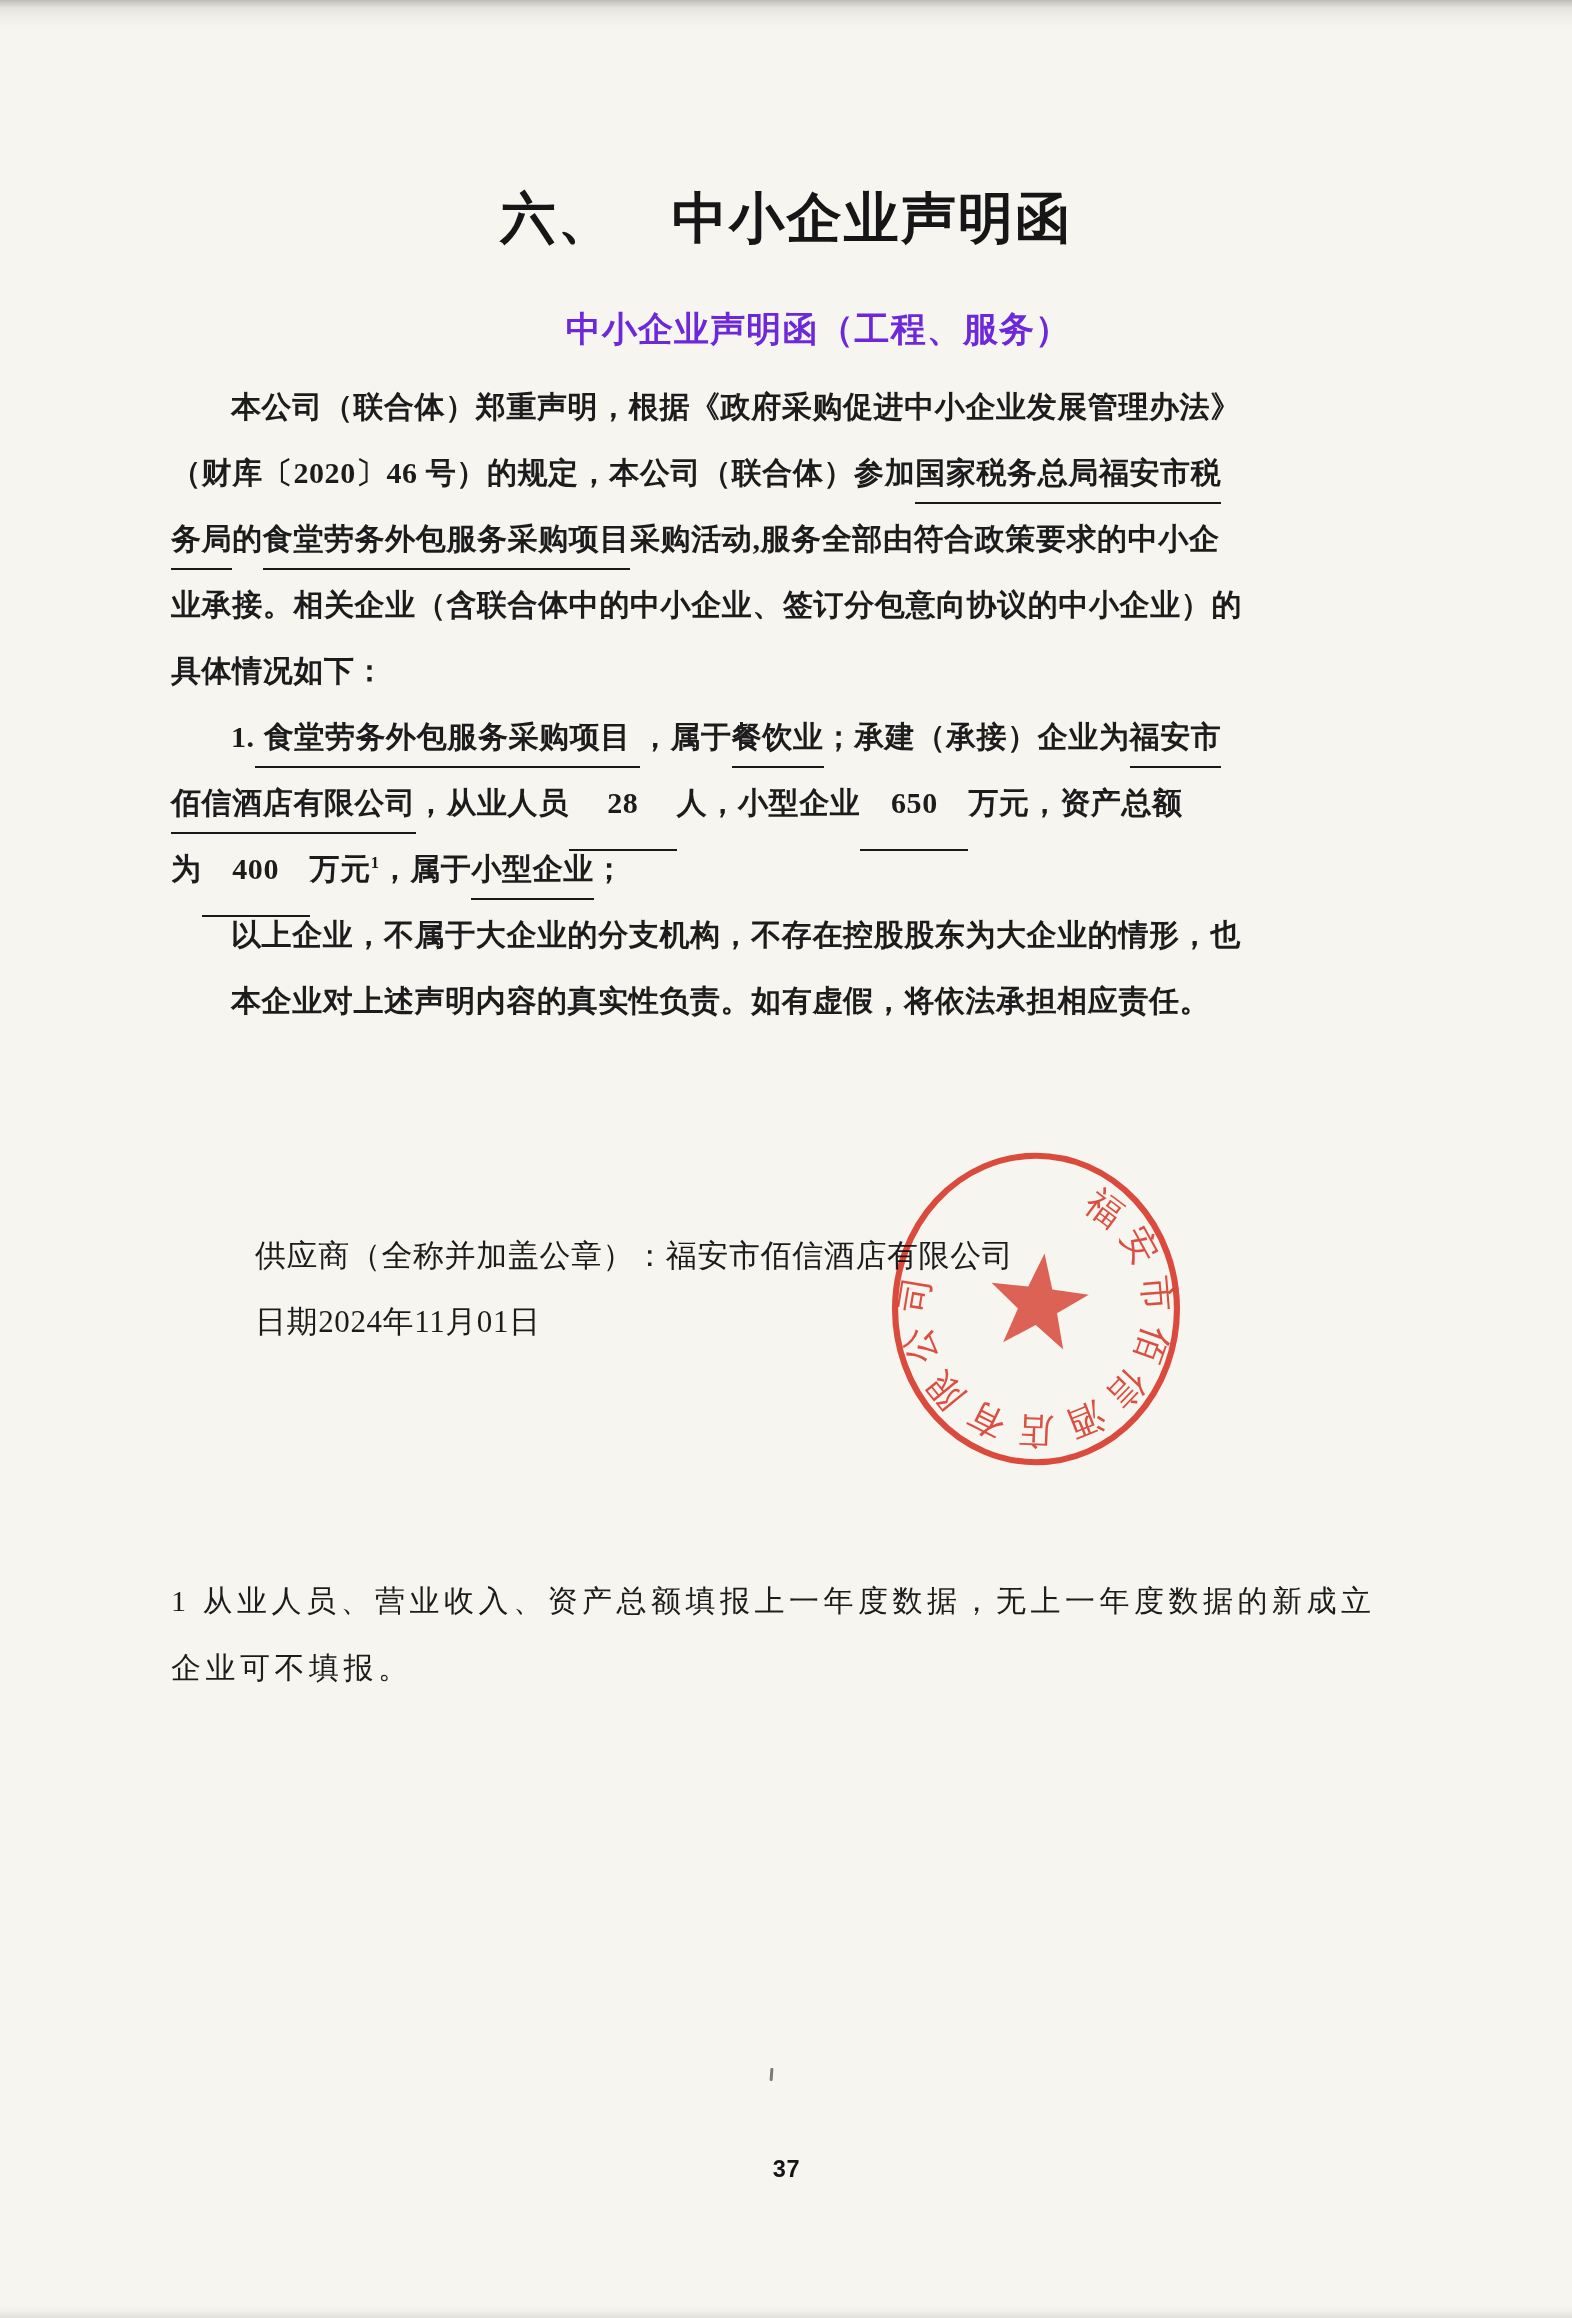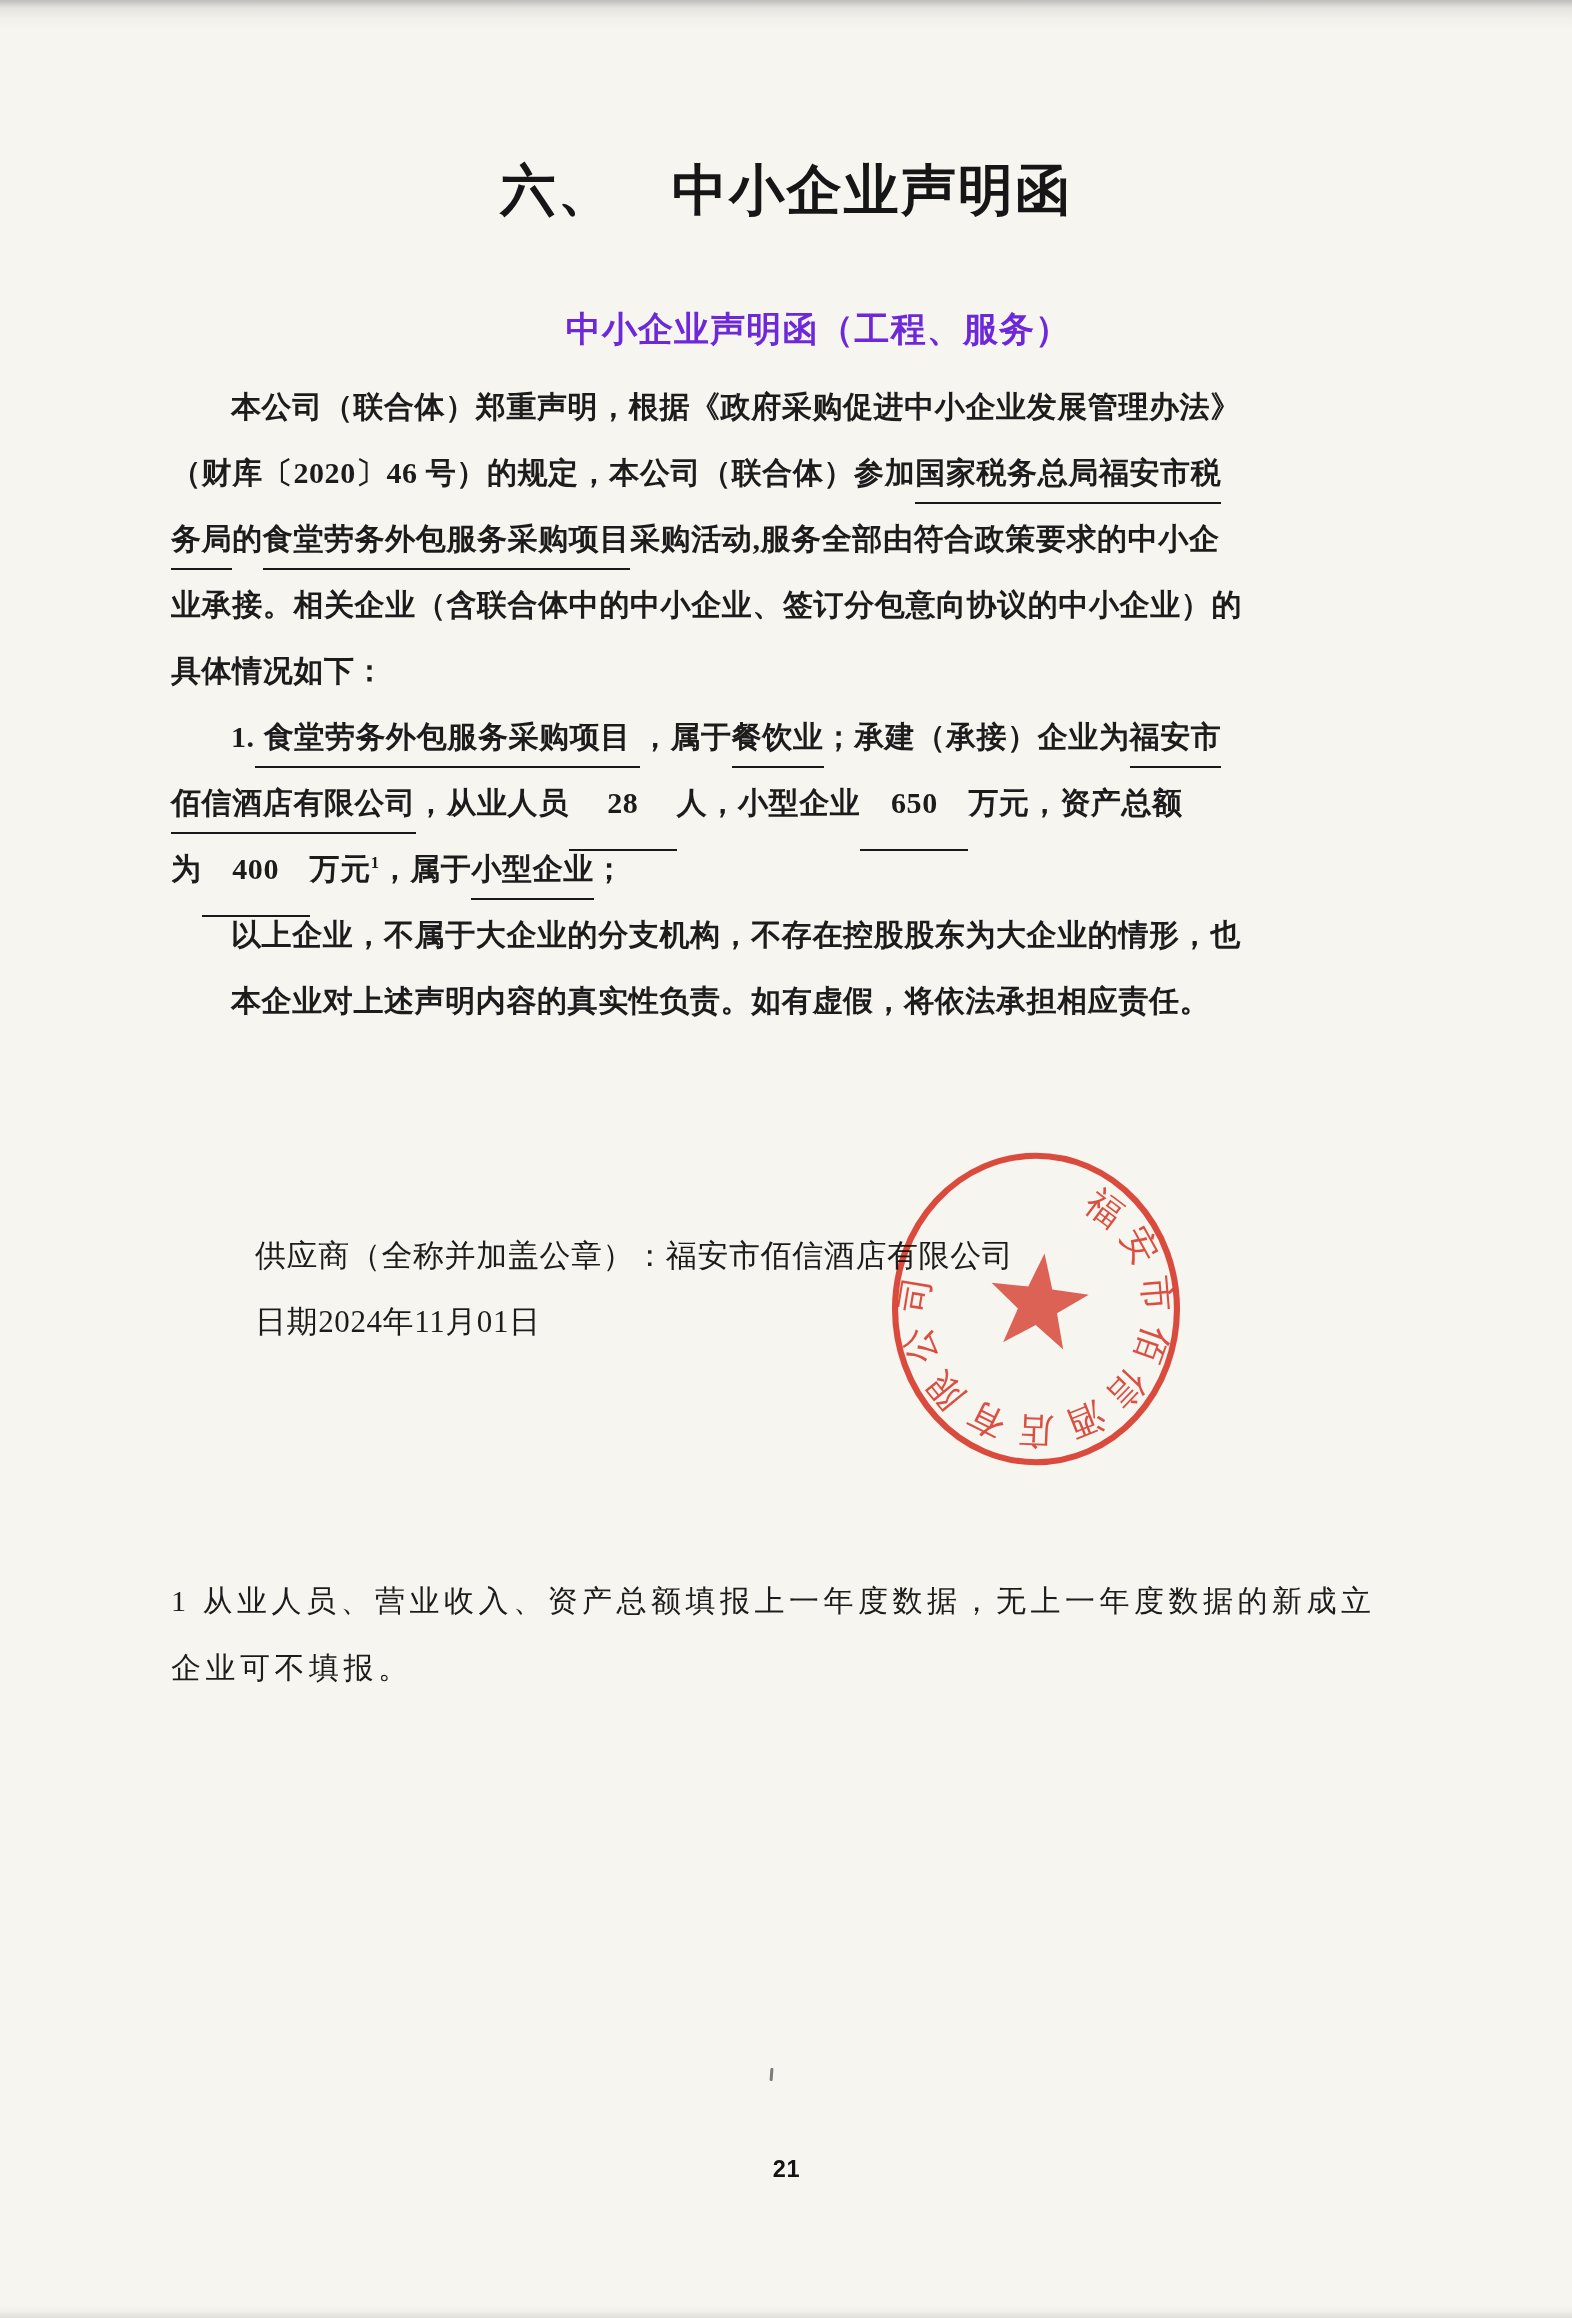--- a/index.html
+++ b/index.html
@@ -14,21 +14,21 @@
   }
   
   .scan-edge{position:absolute;left:0;right:0;pointer-events:none;}
   .scan-edge.top{top:0;height:29px;
     background:linear-gradient(180deg,rgba(105,105,102,0.40) 0px,rgba(150,148,143,0.18) 7.8px,rgba(160,158,152,0.06) 19px,rgba(160,158,152,0) 29px);}
   .scan-edge.bottom{bottom:0;height:14.6px;
     background:linear-gradient(0deg,rgba(120,120,116,0.20) 0px,rgba(150,148,143,0.05) 7.8px,rgba(150,148,143,0) 14.6px);}
   .speckle{position:absolute;width:2.8px;height:13.4px;background:#3a3a3a;opacity:.65;border-radius:1.1px;transform:rotate(4deg);}
 
   .doc-title{
-    position:absolute;top:159px;left:0;width:100%;
+    position:absolute;top:187px;left:0;width:100%;
     text-align:center;
     font-family:"Liberation Sans","DejaVu Sans",sans-serif;
     font-weight:700;font-size:55px;line-height:1.15;
     letter-spacing:2.2px;color:#161616;
   }
   .doc-subtitle{
     position:absolute;top:308px;left:0;width:100%;
     text-align:center;
     font-family:"Liberation Sans","DejaVu Sans",sans-serif;
     font-weight:700;font-size:35px;line-height:1.2;
@@ -119,16 +119,16 @@
         <textPath href="#sealTextCircle" startOffset="84">福安市佰信酒店有限公司</textPath>
       </text>
     </g>
   </svg>
 
   <div class="footnote">
       <div class="line"><span>1 从业人员、营业收入、资产总额填报上一年度数据，无上一年度数据的新成立</span></div>
       <div class="line"><span>企业可不填报。</span></div>
     </div>
 
-  <div class="page-number">21</div>
+  <div class="page-number">37</div>
 
 </div>
 
 
 </body></html>

